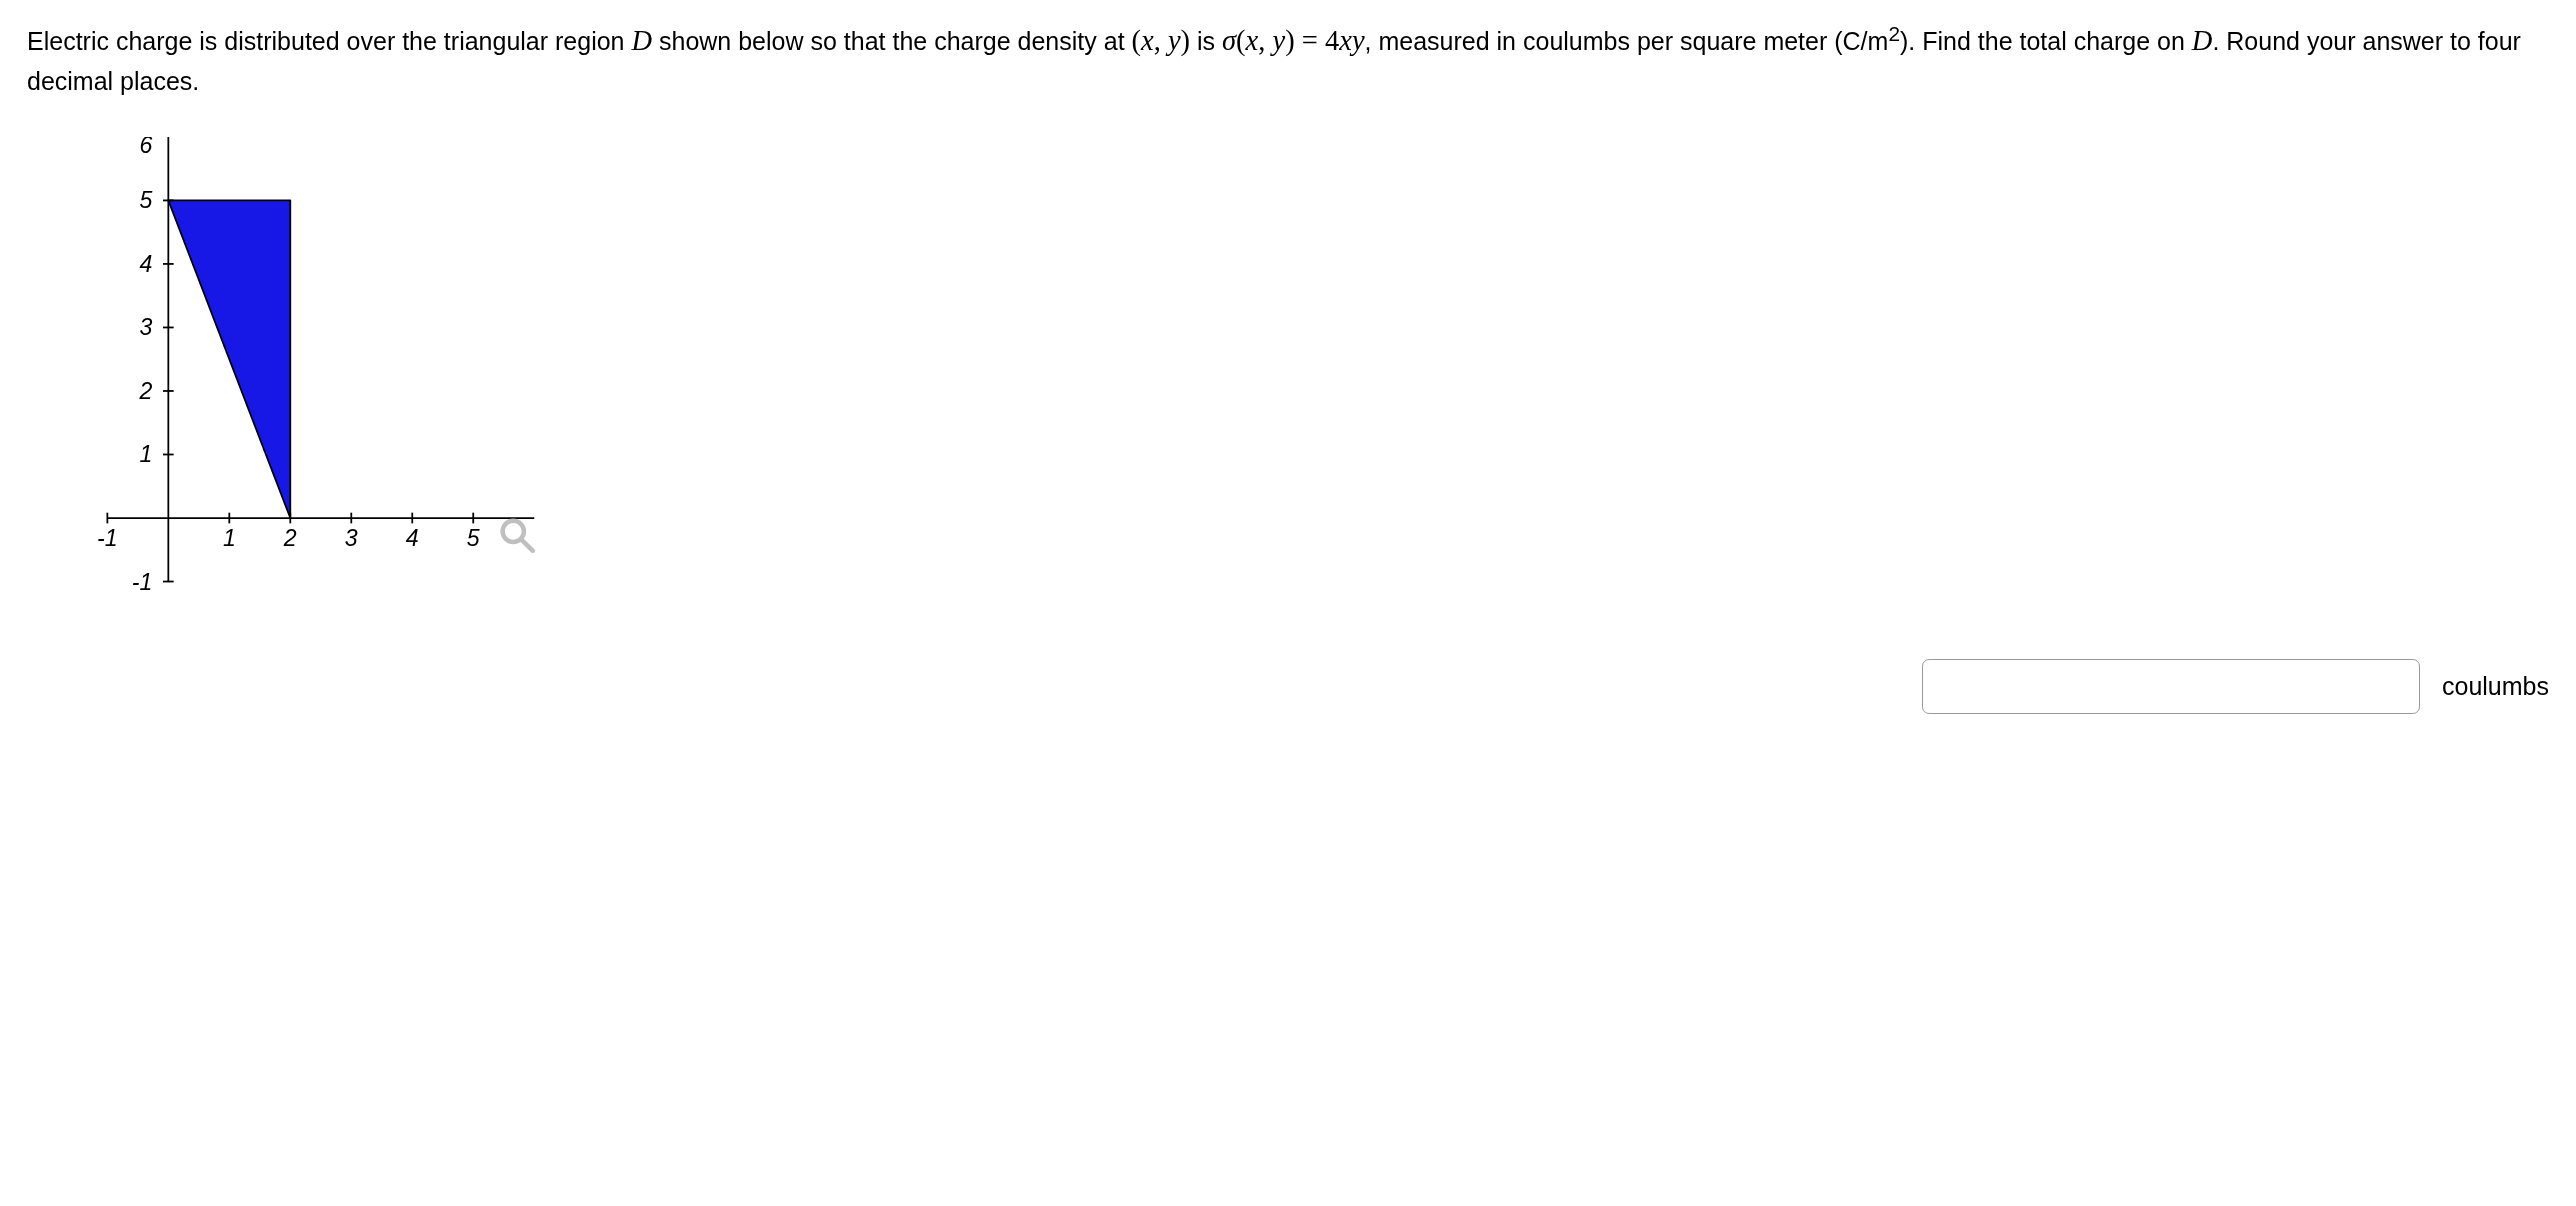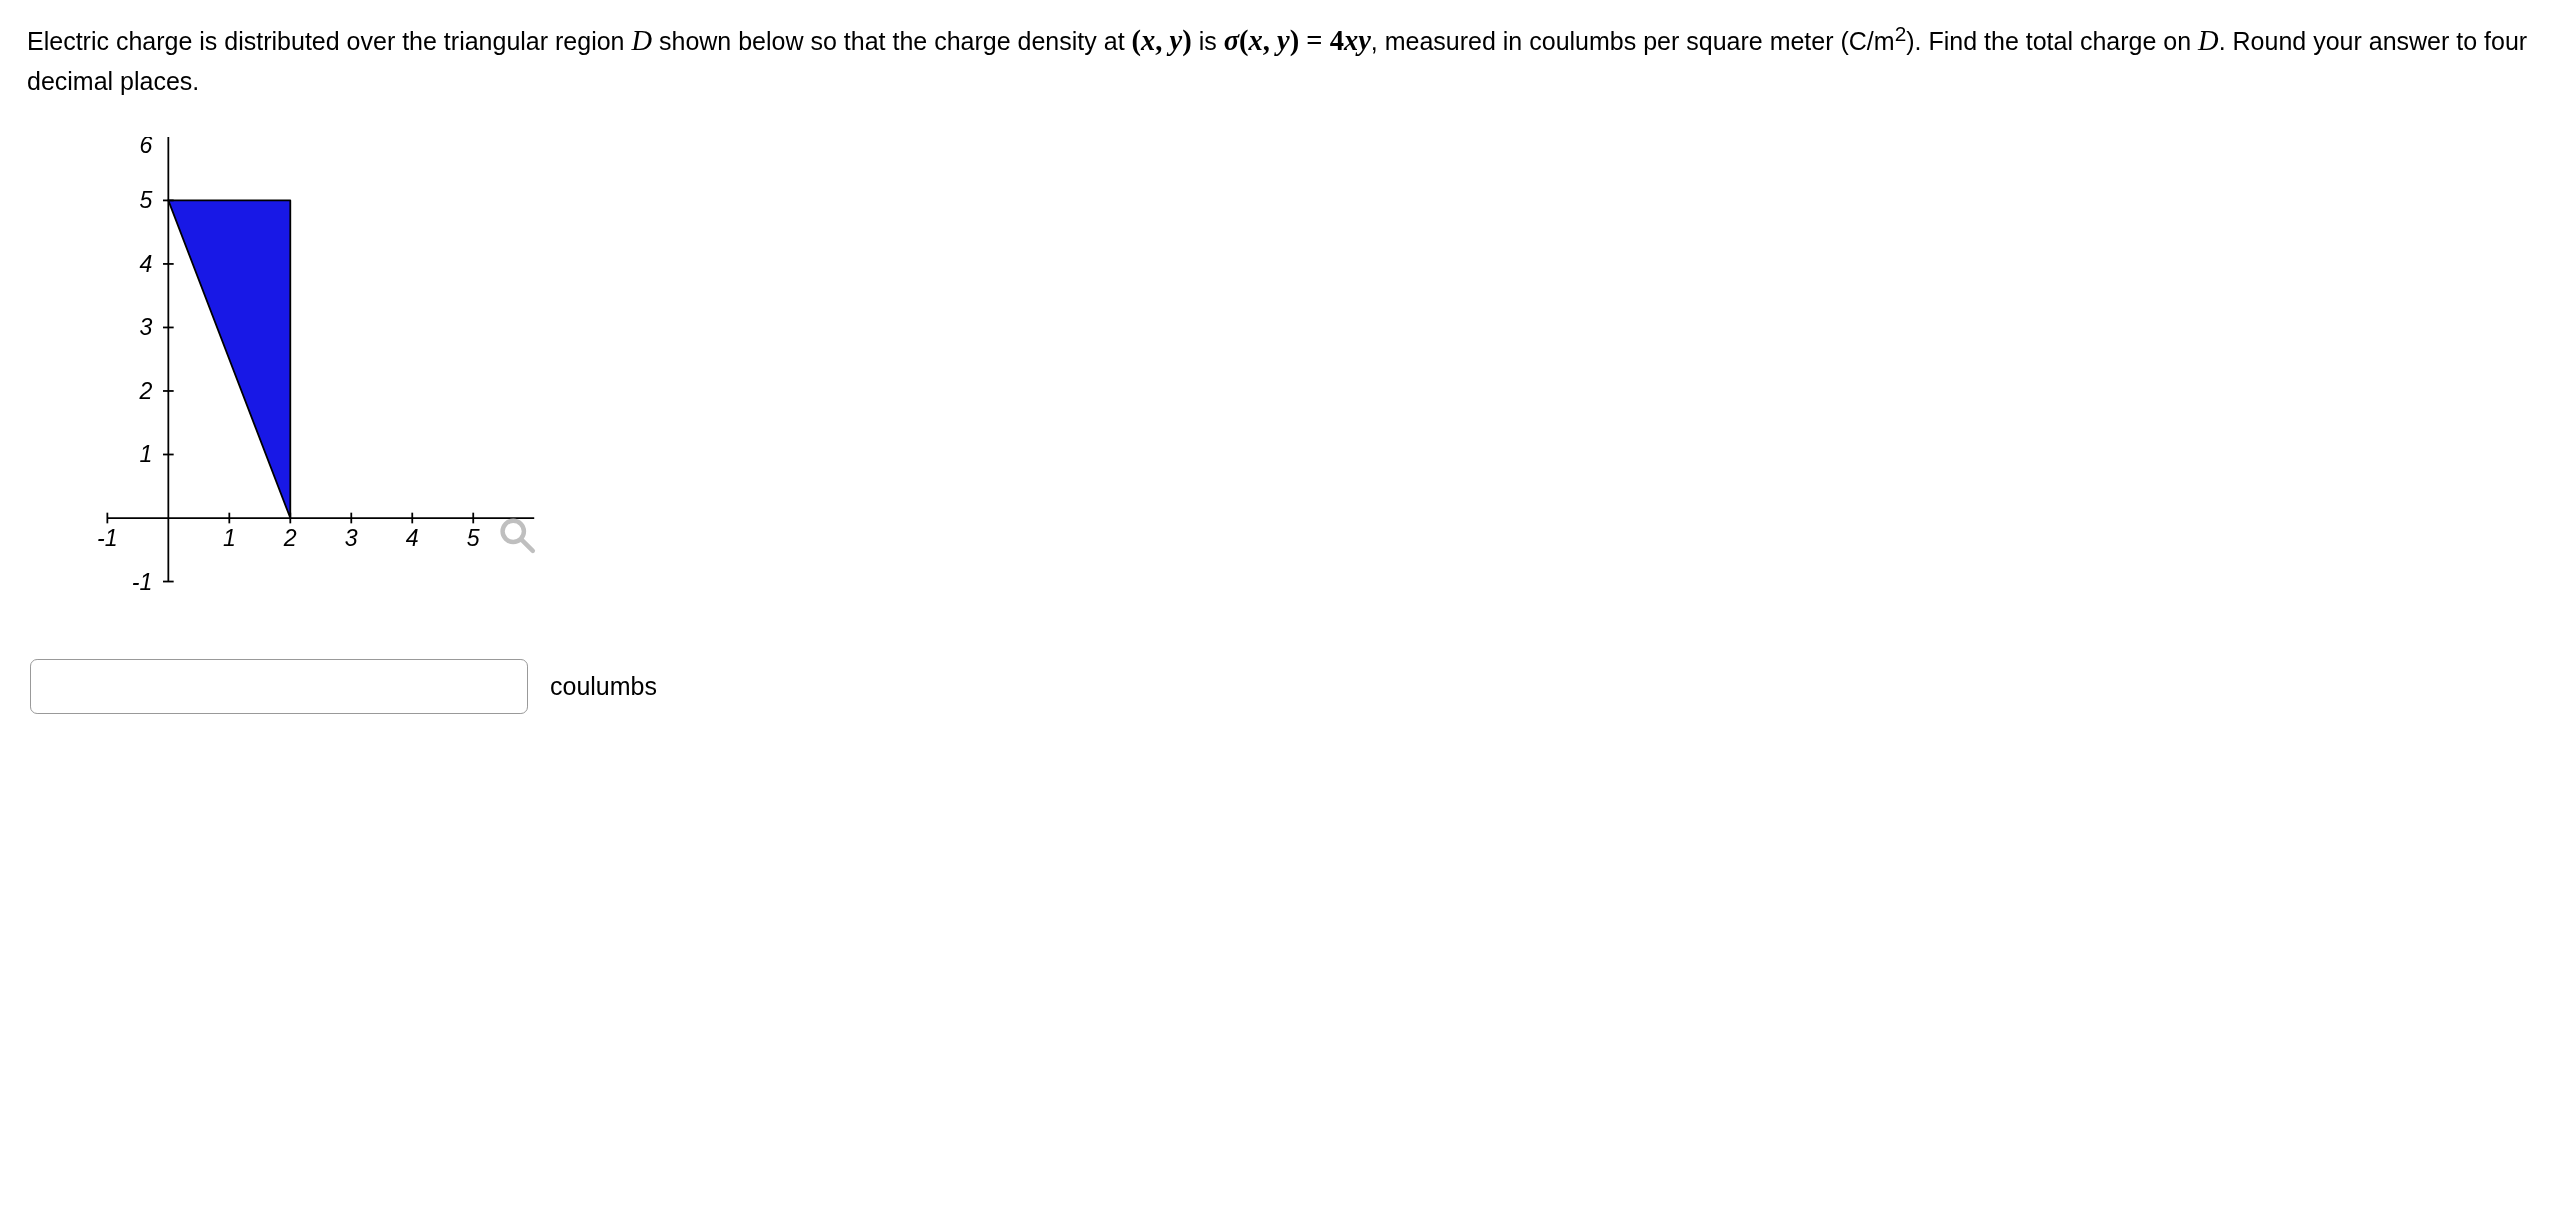--- a/index.html
+++ b/index.html
@@ -15,31 +15,31 @@
     margin-bottom: 27px;
   }
   .math-it {
     font-family: 'Times New Roman', serif;
     font-style: italic;
     font-size: 28.5px;
   }
   .math {
     font-family: 'Times New Roman', serif;
     font-size: 28.5px;
-    font-weight: bold;
   }
   .chart-wrap {
     margin-left: 27px;
     margin-bottom: 27px;
   }
   .answer-row {
     display: flex;
     align-items: center;
     gap: 22px;
-    margin-left: 3px;
+    margin-left: 13px;
+    justify-content: flex-end;
   }
   .answer-input {
     width: 498px;
     height: 55px;
     border: 0.9px solid #999;
     border-radius: 7.1px;
     font-size: 23px;
     padding: 0 10.7px;
     box-sizing: border-box;
   }

